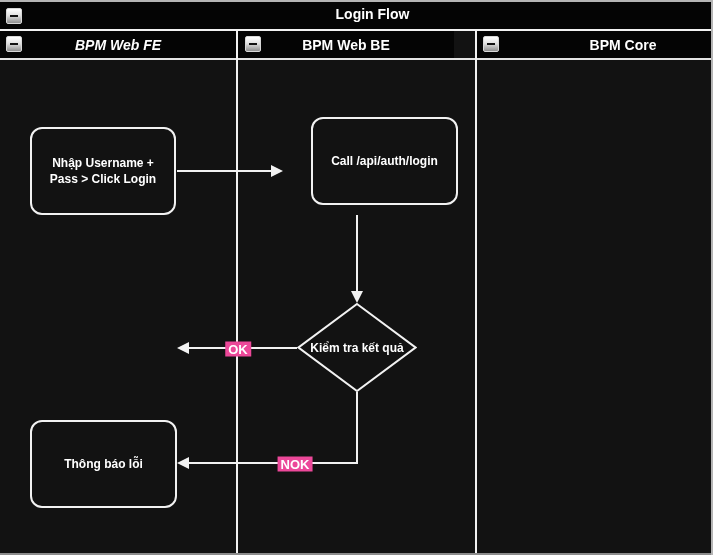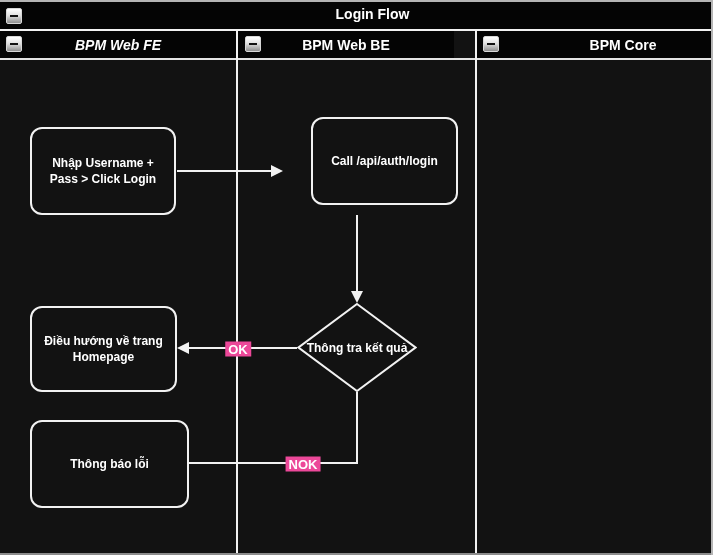--- a/index.html
+++ b/index.html
@@ -96,30 +96,29 @@
   <div class="arrow arrow-down" style="left:351px;top:291px;"></div>
 
   <div class="edge" style="left:189px;top:347px;width:108px;height:2px;"></div>
   <div class="arrow arrow-left" style="left:177px;top:342px;"></div>
 
   <div class="edge" style="left:356px;top:392px;width:2px;height:72px;"></div>
   <div class="edge" style="left:189px;top:462px;width:169px;height:2px;"></div>
   <div class="arrow arrow-left" style="left:177px;top:457px;"></div>
 
   <div class="edge-label" style="left:238px;top:349px;">OK</div>
-  <div class="edge-label" style="left:303px;top:464px;">NOK</div>
+  <div class="edge-label" style="left:295px;top:464px;">NOK</div>
 
   <div class="node" style="left:30px;top:127px;width:146px;height:88px;">Nhập Username + Pass &gt; Click Login</div>
 
   <div class="node tight" style="left:283px;top:117px;width:147px;height:88px;margin-left:28px;">Call /api/auth/login</div>
 
   <div class="decision" style="left:297px;top:303px;width:120px;height:89px;">
     <svg width="120" height="89" viewBox="0 0 120 89">
       <polygon points="60,1 118.5,44.5 60,88 1.5,44.5" fill="#121212" stroke="#f2f2f2" stroke-width="2"></polygon>
     </svg>
-    <div class="decision-label">Thông tra kết quả</div>
+    <div class="decision-label">Kiểm tra kết quả</div>
   </div>
 
-  <div class="node" style="left:30px;top:306px;width:147px;height:86px;">Điều hướng về trang Homepage</div>
 
-  <div class="node" style="left:30px;top:420px;width:159px;height:88px;">Thông báo lỗi</div>
+  <div class="node" style="left:30px;top:420px;width:147px;height:88px;">Thông báo lỗi</div>
 
 </div>
 
 </body></html>

